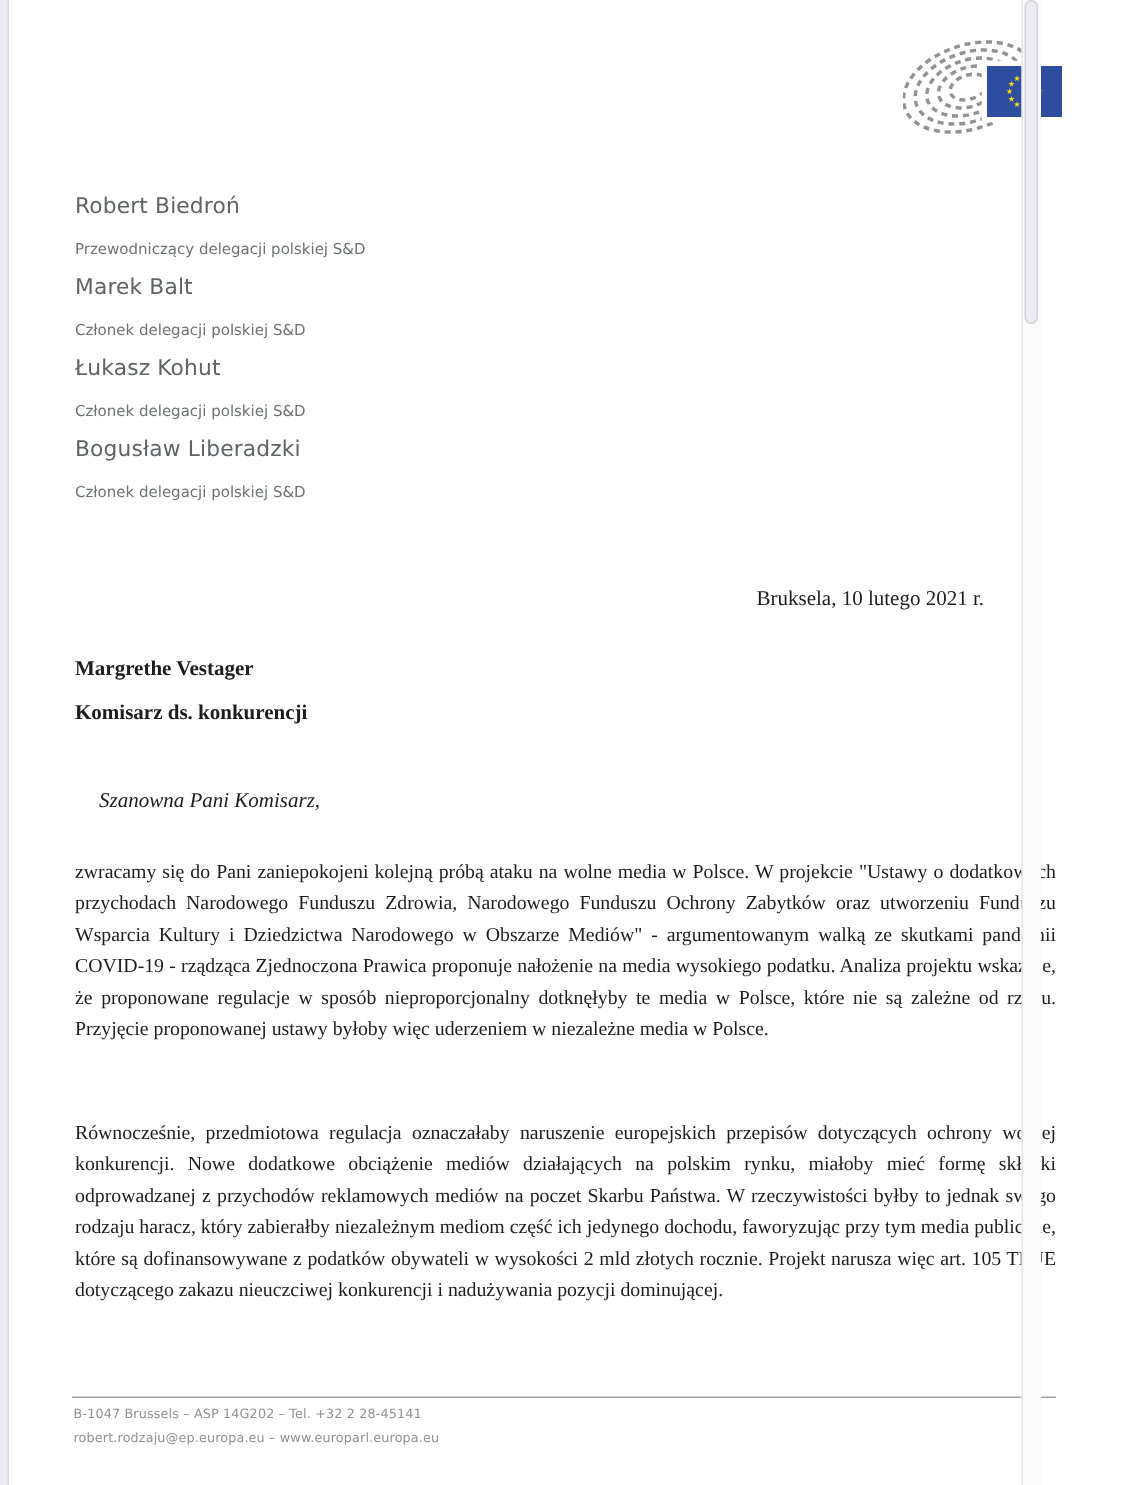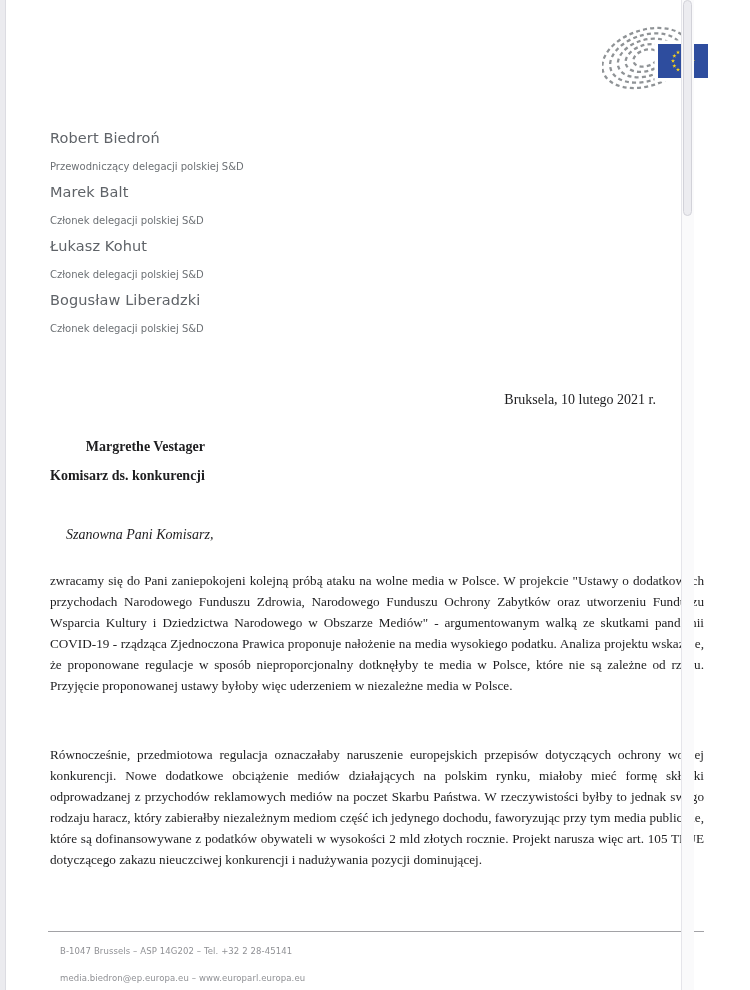--- a/index.html
+++ b/index.html
@@ -73,21 +73,20 @@
     color: #1d1d1f;
   }
   
   .recipient {
     position: absolute;
     left: 50px; top: 432px;
     font-size: 14px;
     font-weight: bold;
     color: #1d1d1f;
     line-height: 29px;
-    text-align: right;
   }
   
   .salutation {
     position: absolute;
     left: 66px; top: 527px;
     font-style: italic;
     font-size: 14px;
     color: #1d1d1f;
   }
   
@@ -111,21 +110,21 @@
   }
   .footer-rule {
     border-top: 1px solid #a2a2a6;
     height: 0;
     margin: 0 0 4px 0;
   }
   .footer-line {
     font-size: 8.5px;
     color: #8f9094;
     line-height: 15px;
-    margin: 12px;
+    margin: 1px;
     letter-spacing: 0.1px;
   }
 </style>
 </head>
 <body>
 
 <div class="viewer">
 
   <div class="page-edge"></div>
 
@@ -179,20 +178,20 @@
   </div>
 
   <div class="salutation">Szanowna Pani Komisarz,</div>
 
   <div class="body-text para-1">zwracamy się do Pani zaniepokojeni kolejną próbą ataku na wolne media w Polsce. W projekcie "Ustawy o dodatkowych przychodach Narodowego Funduszu Zdrowia, Narodowego Funduszu Ochrony Zabytków oraz utworzeniu Funduszu Wsparcia Kultury i Dziedzictwa Narodowego w Obszarze Mediów"  - argumentowanym walką ze skutkami pandemii COVID-19 - rządząca Zjednoczona Prawica proponuje nałożenie na media wysokiego podatku. Analiza projektu wskazuje, że proponowane regulacje w sposób nieproporcjonalny dotknęłyby te media w Polsce, które nie są zależne od rządu. Przyjęcie proponowanej ustawy byłoby więc uderzeniem w niezależne media w Polsce.</div>
   <div class="body-text para-2">Równocześnie, przedmiotowa regulacja oznaczałaby naruszenie europejskich przepisów dotyczących ochrony wolnej konkurencji. Nowe dodatkowe obciążenie mediów działających na polskim rynku, miałoby mieć formę składki odprowadzanej z przychodów reklamowych mediów na poczet Skarbu Państwa. W rzeczywistości byłby to jednak swego rodzaju haracz, który zabierałby niezależnym mediom część ich jedynego dochodu, faworyzując przy tym media publiczne, które są dofinansowywane z podatków obywateli w wysokości 2 mld złotych rocznie. Projekt narusza więc art. 105 TFUE dotyczącego zakazu nieuczciwej konkurencji i nadużywania pozycji dominującej.</div>
 
   <div class="footer">
     <div class="footer-rule"></div>
     <p class="footer-line">B-1047 Brussels – ASP 14G202 – Tel. +32 2 28-45141</p>
-    <p class="footer-line">media.biedron@ep.europa.eu – www.europarl.europa.eu</p>
+    <p class="footer-line">robert.rodzaju@ep.europa.eu – www.europarl.europa.eu</p>
   </div>
 
   <div class="scrollbar-track">
     <div class="scrollbar-thumb"></div>
   </div>
 
 </div>
 
 </body></html>

